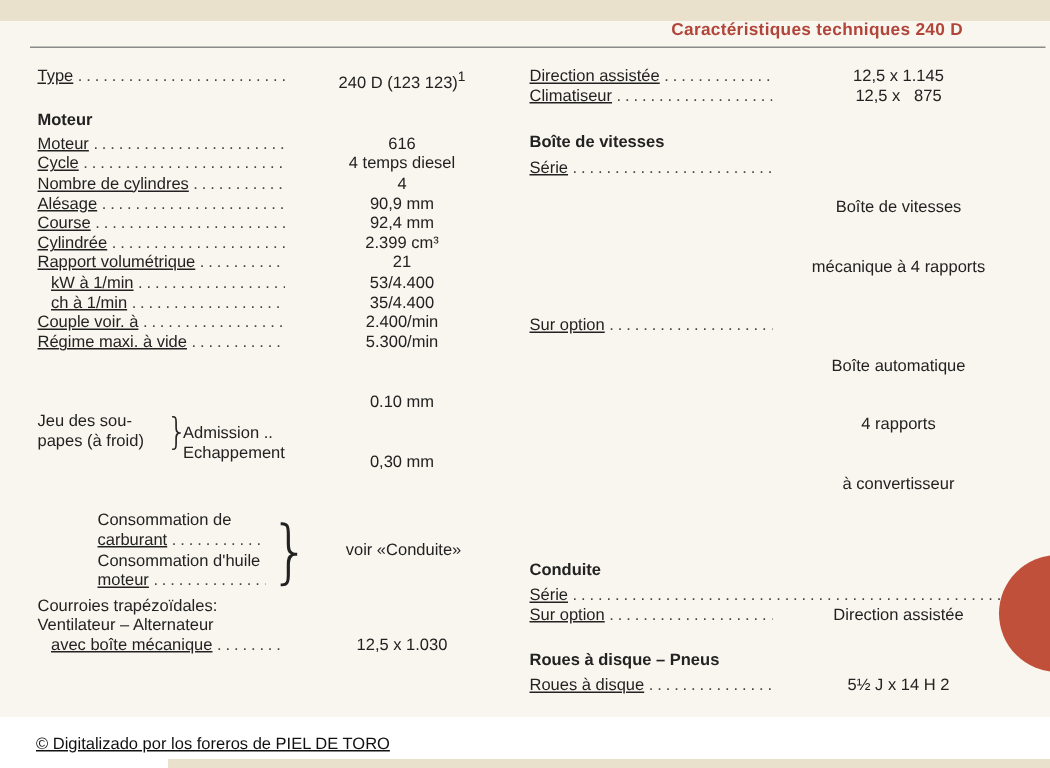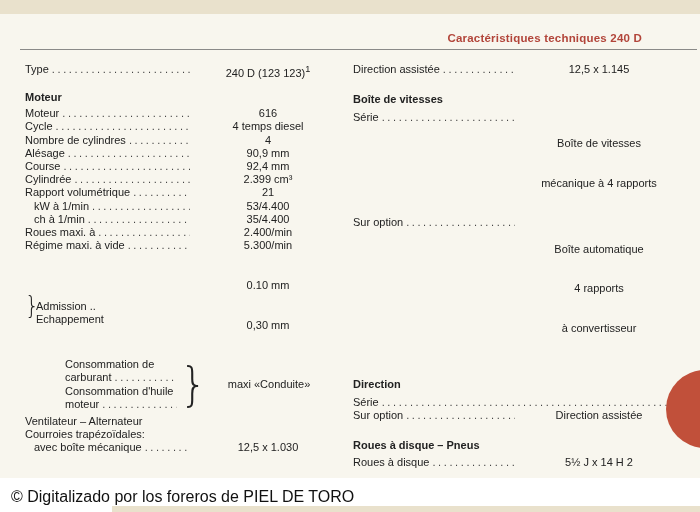--- a/index.html
+++ b/index.html
@@ -12,32 +12,32 @@
   *{margin:0;padding:0;box-sizing:border-box;}
   html,body{width:700px;height:512px;}
   body{
     position:relative;background:#ffffff;overflow:hidden;
     font-family:"Liberation Sans","DejaVu Sans",sans-serif;
     font-size:11px;line-height:13.2px;color:var(--ink);
   }
   .top-band{position:absolute;top:0;left:0;right:0;height:14px;background:var(--band);}
   .scan-page{position:absolute;top:14px;left:0;right:0;bottom:34px;background:var(--page);overflow:hidden;}
   .bottom-edge{position:absolute;left:112px;right:0;bottom:0;height:6px;background:var(--band);}
-  .credit{position:absolute;left:11px;bottom:9px;font-size:16px;color:#111;}
-
-  .header{padding-top:18px;text-align:right;padding-right:58px;
+  .credit{position:absolute;left:24px;bottom:9px;font-size:11px;color:#111;text-decoration:underline;}
+
+  .header{text-align:right;padding-right:58px;
     color:var(--header-red);font-weight:700;font-size:11.5px;letter-spacing:.2px;}
   .rule{border-top:1.2px solid #8a8a88;margin:4px 3px 0 20px;}
 
   .cols{display:flex;padding:13px 20px 0 25px;}
   .col-l{width:318px;flex:none;}
   .col-r{flex:1;margin-left:10px;min-width:0;}
 
   .row{display:flex;align-items:flex-start;}
-  .lbl{white-space:pre;flex:none;}
+  .lbl{white-space:pre;flex:none;text-decoration:underline;}
   .dots{flex:1 1 auto;overflow:hidden;white-space:nowrap;margin:0 3px;color:#444;}
   .dots::after{content:"..........................................................";letter-spacing:2.6px;}
   .val{width:150px;flex:none;text-align:center;white-space:pre;}
   .val-r{width:162px;flex:none;text-align:center;white-space:pre;}
   .stack div{white-space:pre;}
   .indent{padding-left:9px;}
   .h{font-weight:700;}
   .mt-sec{margin-top:11px;margin-bottom:3px;}
   .mt-sec-r{margin-top:17px;margin-bottom:4px;}
   .gap-s{height:4px;}
@@ -117,31 +117,35 @@
         <span class="lbl">kW à 1/min</span>
           <span class="dots"></span>
           <span class="val">53/4.400</span>
       </div>
       <div class="row indent">
         <span class="lbl">ch à 1/min</span>
           <span class="dots"></span>
           <span class="val">35/4.400</span>
       </div>
       <div class="row">
-        <span class="lbl">Roues maxi. à</span>
+        <span class="lbl">Couple voir. à</span>
           <span class="dots"></span>
           <span class="val">2.400/min</span>
       </div>
       <div class="row">
         <span class="lbl">Régime maxi. à vide</span>
           <span class="dots"></span>
           <span class="val">5.300/min</span>
       </div>
 
       <div class="valves">
+        <div class="vlabels">
+          <div>Jeu des sou-</div>
+          <div>papes (à froid)</div>
+        </div>
         <div class="brace-sm">}</div>
         <div class="vmid">
           <div>Admission ..</div>
           <div>Echappement</div>
         </div>
         <div class="val stack">
           <div>0.10 mm</div>
           <div>0,30 mm</div>
         </div>
       </div>
@@ -154,40 +158,45 @@
               <span class="lbl">carburant</span>
               <span class="dots"></span>
             </div>
           <div>Consommation d'huile</div>
           <div class="row">
               <span class="lbl">moteur</span>
               <span class="dots"></span>
             </div>
         </div>
         <div class="cbrace">}</div>
-        <div class="cval">maxi «Conduite»</div>
+        <div class="cval">voir «Conduite»</div>
       </div>
 
       <div class="gap-s"></div>
+      <div>Courroies trapézoïdales:</div>
       <div>Ventilateur – Alternateur</div>
-      <div>Courroies trapézoïdales:</div>
       <div class="row indent">
         <span class="lbl">avec boîte mécanique</span>
           <span class="dots"></span>
           <span class="val">12,5 x 1.030</span>
       </div>
 
     </div>
 
     <div class="col-r">
 
       <div class="row">
         <span class="lbl">Direction assistée</span>
           <span class="dots"></span>
           <span class="val-r">12,5 x 1.145</span>
+      </div>
+      <div class="row">
+        <span class="lbl">Climatiseur</span>
+          <span class="dots"></span>
+          <span class="val-r">12,5 x   875</span>
       </div>
 
       <div class="h mt-sec-r">Boîte de vitesses</div>
       <div class="row">
         <span class="lbl">Série</span>
           <span class="dots"></span>
         <span class="val-r stack">
           <div>Boîte de vitesses</div>
           <div>mécanique à 4 rapports</div>
         </span>
@@ -195,21 +204,21 @@
       <div class="row">
         <span class="lbl">Sur option</span>
           <span class="dots"></span>
         <span class="val-r stack">
           <div>Boîte automatique</div>
           <div>4 rapports</div>
           <div>à convertisseur</div>
         </span>
       </div>
 
-      <div class="h mt-sec-r">Direction</div>
+      <div class="h mt-sec-r">Conduite</div>
       <div class="row">
         <span class="lbl">Série</span>
           <span class="dots"></span>
       </div>
       <div class="row">
         <span class="lbl">Sur option</span>
           <span class="dots"></span>
           <span class="val-r">Direction assistée</span>
       </div>
 

